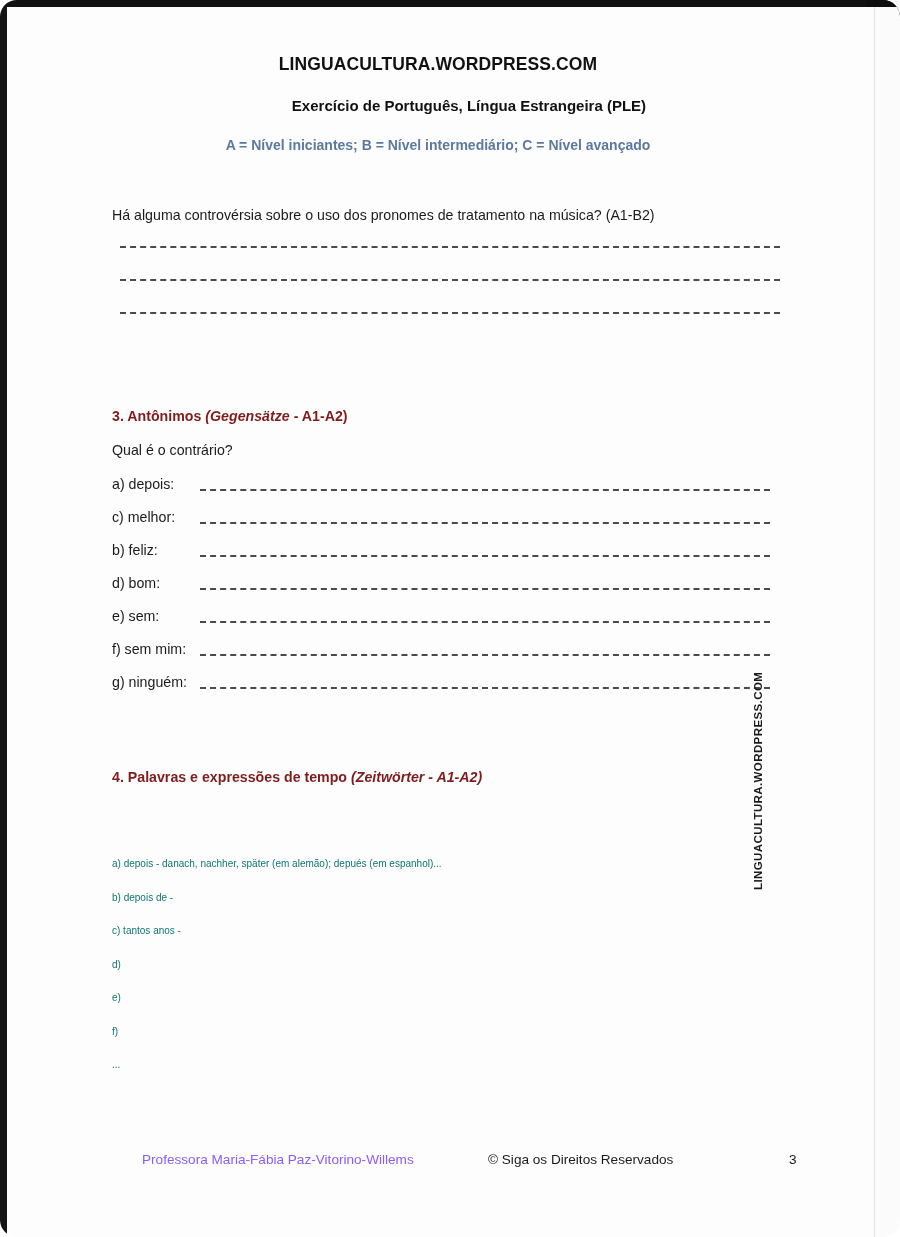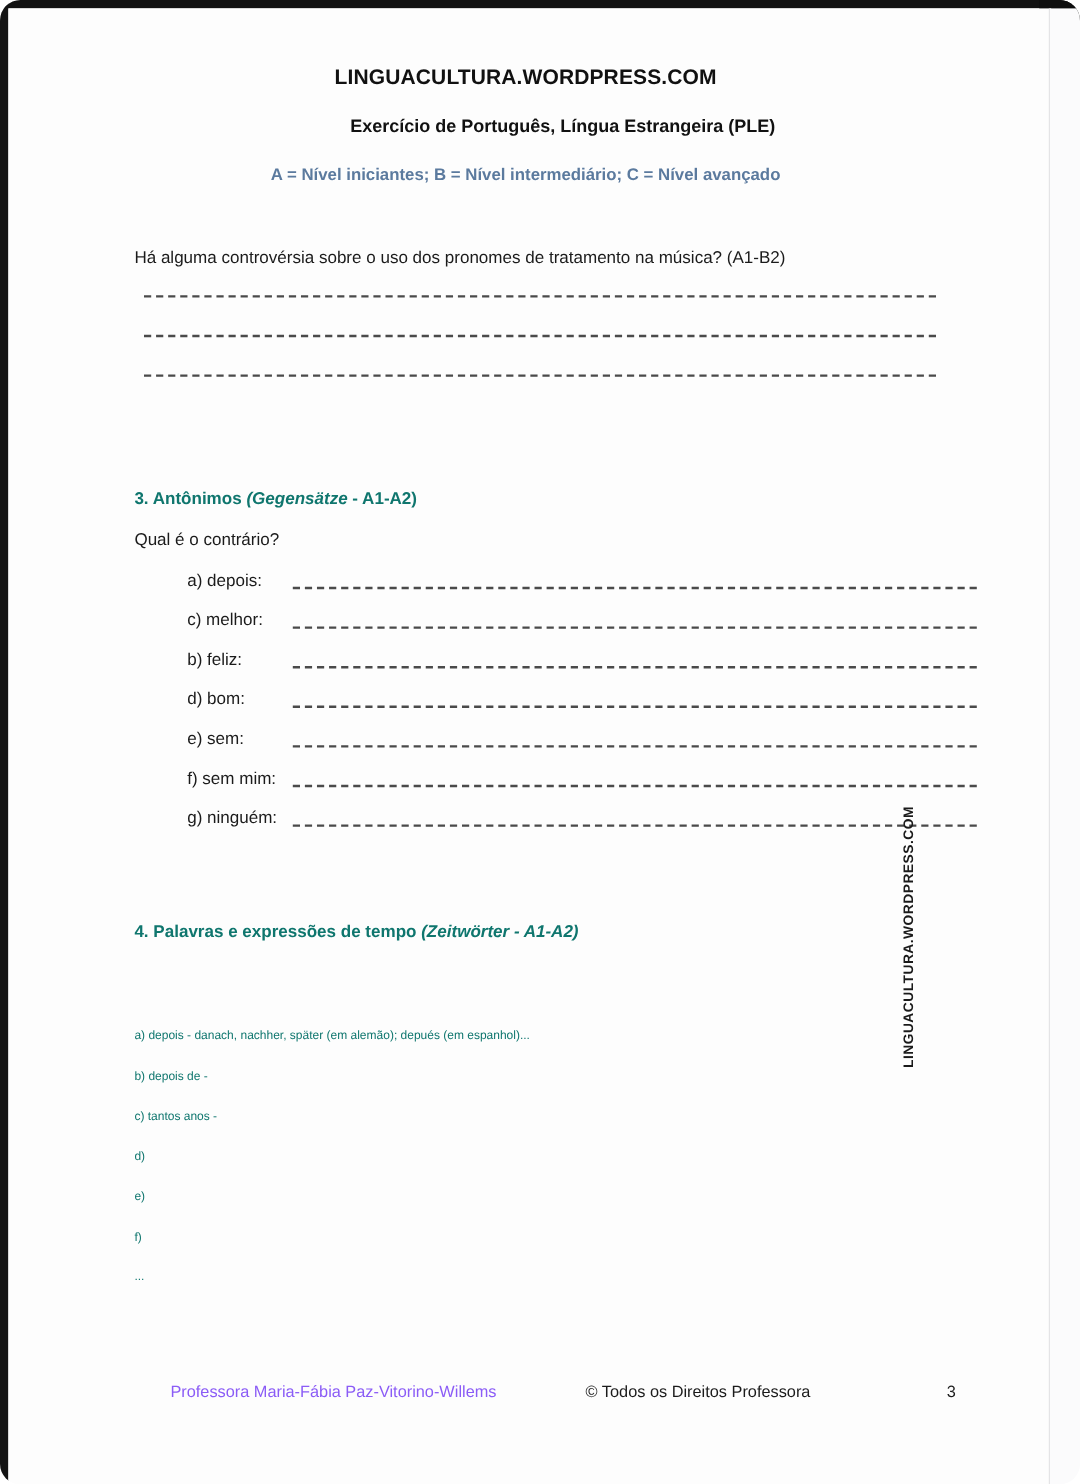--- a/index.html
+++ b/index.html
@@ -90,21 +90,21 @@
 
   
   .body-text {
     font-size: 14.2px;
     color: #1b1b1b;
     line-height: 1.45;
   }
   .section-heading {
     font-size: 14.2px;
     font-weight: bold;
-    color: #0f766e;
+    color: #7f1d1d;
   }
   .section-heading em {
     font-style: italic;
   }
 
   .q1-prompt {
     position: absolute;
     top: 205px; left: 112px;
     width: 700px;
   }
@@ -128,21 +128,20 @@
     top: 408px; left: 112px;
   }
   .s3-prompt {
     position: absolute;
     top: 440px; left: 112px;
   }
   .s3-list {
     position: absolute;
     top: 476px; left: 112px;
     width: 670px;
-    margin-left: 44px;
   }
   .s3-row {
     position: relative;
     height: 33px;
   }
   .s3-label {
     position: absolute;
     left: 0; top: 0;
     font-size: 14.2px;
     color: #1b1b1b;
@@ -290,16 +289,16 @@
     <div class="s4-row">c) tantos anos -</div>
     <div class="s4-row">d)</div>
     <div class="s4-row">e)</div>
     <div class="s4-row">f)</div>
     <div class="s4-row">...</div>
   </div>
 
   <div class="side-watermark">LINGUACULTURA.WORDPRESS.COM</div>
 
   <div class="footer-author">Professora Maria-Fábia Paz-Vitorino-Willems</div>
-  <div class="footer-rights">©  Todos os Direitos Professora</div>
+  <div class="footer-rights">©  Siga os Direitos Reservados</div>
   <div class="footer-page">3</div>
 
 </div>
 
 </body></html>

